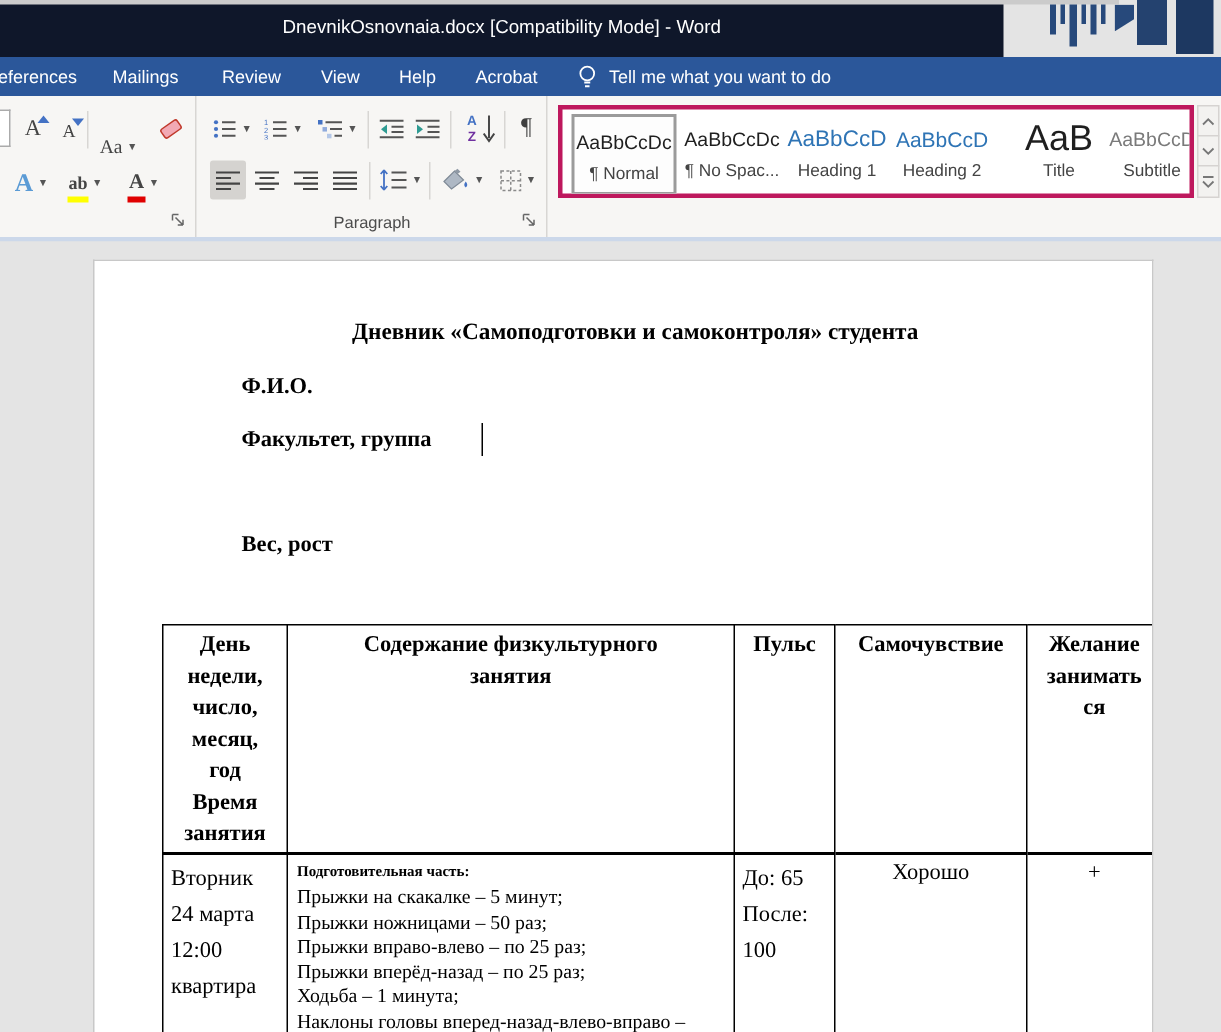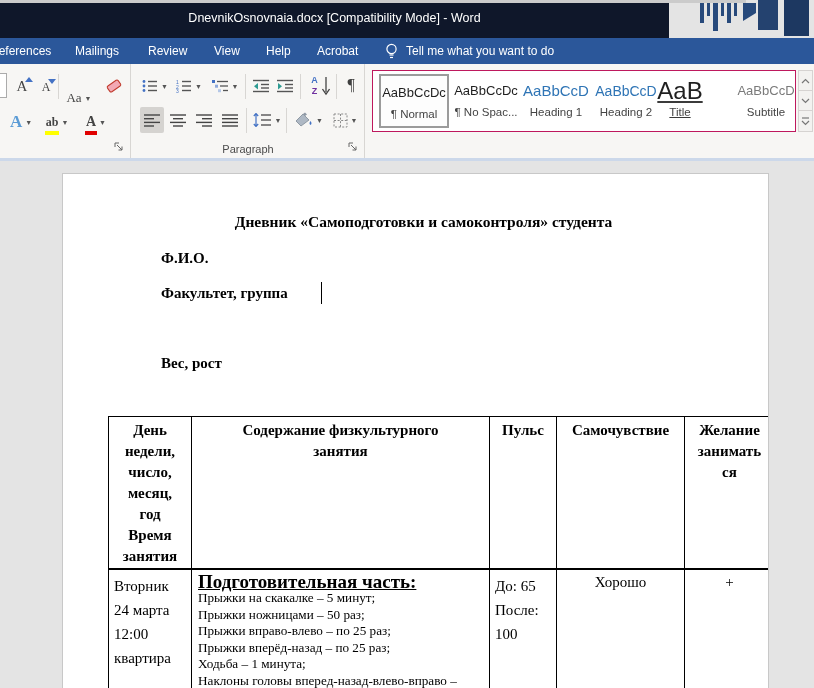--- a/index.html
+++ b/index.html
@@ -46,21 +46,21 @@
 
   
   .g-para { left:132px; width:233px; }
   .sel-toggle { background:#d5d3d0; border-radius:2px; }
   .sorticon { position:relative; width:12px; height:22px; font-size:9px; font-weight:bold; line-height:11px; text-align:center; }
   .sortA { color:#4472c4; } .sortZ { color:#7030a0; }
   .pilcrow { font-size:16px; color:#3f3f3f; font-family:"Liberation Serif",serif; }
 
   
   .g-styles { left:366px; width:448px; border-right:none; }
-  .gallery { position:absolute; left:6px; top:6px; width:424px; height:62px; background:#fff; border:1px solid #be185d; overflow:hidden; }
+  .gallery { position:absolute; left:6px; top:6px; width:424px; height:62px; background:#fff; border:3px solid #be185d; overflow:hidden; }
   .style-item { position:absolute; top:3px; height:54px; width:70px; text-align:center; cursor:default; }
   .style-item .prev { display:block; height:32px; line-height:34px; white-space:nowrap; overflow:hidden; }
   .style-item .nm { display:block; font-size:11.5px; color:#444; white-space:nowrap; overflow:hidden; }
   .st-sel { border:2px solid #9b9b9b; background:#fdfdfd; }
   .p-norm { font-size:13px; color:#1f1f1f; }
   .p-h1 { font-size:15px; color:#2e74b5; }
   .p-h2 { font-size:14px; color:#2e74b5; }
   .p-title { font-size:24px; color:#1f1f1f; font-weight:normal; }
   .p-sub { font-size:13px; color:#7a7a7a; }
   .scrollers { position:absolute; left:432px; top:6px; width:15px; height:62px; }
@@ -79,21 +79,21 @@
   .caret { position:absolute; left:258px; top:108px; width:1px; height:22px; background:#000; }
 
   table.doc-table { position:absolute; left:45px; top:242px; border-collapse:collapse; table-layout:fixed; width:666px; }
   .doc-table td { border:1px solid #000; vertical-align:top; overflow:hidden; }
   tr.hdr { height:152px; }
   tr.hdr td { font-weight:bold; font-size:15px; line-height:21px; text-align:center; padding-top:3px; }
   tr.bodyrow { height:145px; }
   tr.bodyrow td { border-top:2px solid #000; }
   td.c-day { font-size:15px; line-height:24px; padding:4px 4px 0 5px; }
   td.c-act { font-size:13.2px; line-height:16.5px; padding:4px 5px 0 6px; }
-  .act-title { font-weight:bold; font-size:19px;text-decoration:underline; }
+  .act-title { font-weight:bold; font-size:10px; }
   td.c-pulse { font-size:15px; line-height:24px; padding:4px 3px 0 5px; }
   td.c-feel, td.c-des { text-align:center; font-size:15px; padding-top:4px; }
 
   svg { display:block; }
 </style>
 </head>
 <body>
 
 <div class="app">
 
@@ -317,21 +317,21 @@
           <span class="nm">¶ No Spac...</span>
         </div>
         <div class="style-item" style="left:148px;">
           <span class="prev p-h1">AaBbCcD</span>
           <span class="nm">Heading 1</span>
         </div>
         <div class="style-item" style="left:218px;">
           <span class="prev p-h2">AaBbCcD</span>
           <span class="nm">Heading 2</span>
         </div>
-        <div class="style-item" style="left:272px;text-decoration:underline;">
+        <div class="style-item" style="left:296px;">
           <span class="prev p-title">AaB</span>
           <span class="nm">Title</span>
         </div>
         <div class="style-item" style="left:358px;">
           <span class="prev p-sub">AaBbCcD</span>
           <span class="nm">Subtitle</span>
         </div>
       </div>
       <div class="scrollers">
         <span class="scr" style="top:0;">

